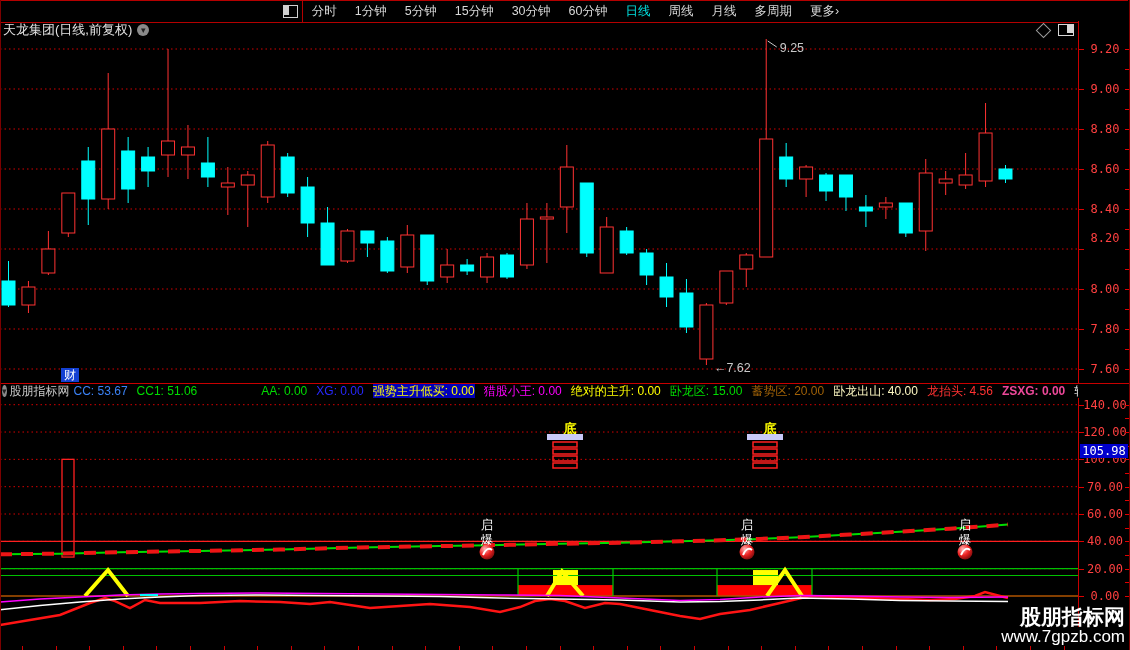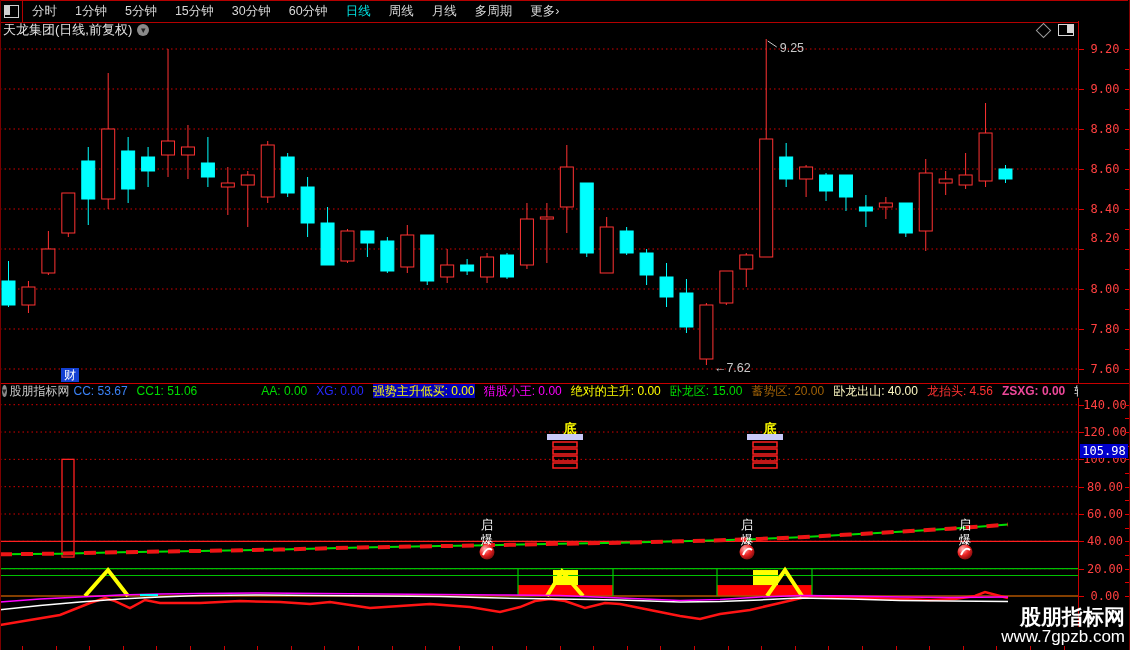--- a/index.html
+++ b/index.html
@@ -1,20 +1,20 @@
 <!DOCTYPE html>
 <html><head>
 <meta charset="utf-8">
 <style>
   html,body{margin:0;padding:0;background:#000;}
   #app{position:relative;width:1130px;height:650px;background:#000;overflow:hidden;
        font-family:"Liberation Sans",sans-serif;}
   
   #toolbar{position:absolute;left:0;top:0;width:1128px;height:21px;background:#000;
-    border-top:1px solid #b40000;border-bottom:1px solid #b40000;display:flex;align-items:stretch;}
+    border-top:1px solid #b40000;border-bottom:1px solid #b40000;display:flex;align-items:stretch;justify-content:center;}
   #tb-iconbox{width:22px;border-right:1px solid #b40000;display:flex;align-items:center;justify-content:center;}
   .win-icon{width:13px;height:11px;border:1px solid #cfcfcf;position:relative;}
   .win-icon::after{content:"";position:absolute;left:0;top:0;width:5px;height:9px;background:#cfcfcf;}
   #tb-left{display:flex;align-items:center;}
   #tb-left .tb-item{color:#d8d8d8;font-size:12.5px;padding:0 9px;line-height:19px;cursor:default;}
   #tb-left .tb-item.active{color:#00e0e0;}
   #tb-right{margin-left:auto;display:flex;align-items:stretch;}
   #tb-right .tb-item{color:#d8d8d8;font-size:12.5px;padding:0 10px;line-height:19px;
      border-left:1px solid #b40000;display:flex;align-items:center;}
   
@@ -335,21 +335,21 @@
 
   <div class="axis-col" id="ind-axis" style="top:398px;height:229px;">
 
     <div id="ind-current" style="top: 46.1783px;">105.98</div>
   <div class="axis-label" style="top: -0.31px;">140.00</div>
       <div class="tickL" style="top: 6.69px;"></div>
       <div class="axis-label" style="top: 27.02px;">120.00</div>
       <div class="tickL" style="top: 34.02px;"></div>
       <div class="axis-label" style="top: 54.35px;">100.00</div>
       <div class="tickL" style="top: 61.35px;"></div>
-      <div class="axis-label" style="top: 81.68px;">80.00</div>
+      <div class="axis-label" style="top: 81.68px;">70.00</div>
       <div class="tickL" style="top: 88.68px;"></div>
       <div class="axis-label" style="top: 109.01px;">60.00</div>
       <div class="tickL" style="top: 116.01px;"></div>
       <div class="axis-label" style="top: 136.34px;">40.00</div>
       <div class="tickL" style="top: 143.34px;"></div>
       <div class="axis-label" style="top: 163.67px;">20.00</div>
       <div class="tickL" style="top: 170.67px;"></div>
       <div class="axis-label" style="top: 191px;">0.00</div>
       <div class="tickL" style="top: 198px;"></div>
       <div class="tickR" style="top: 198px;"></div>

